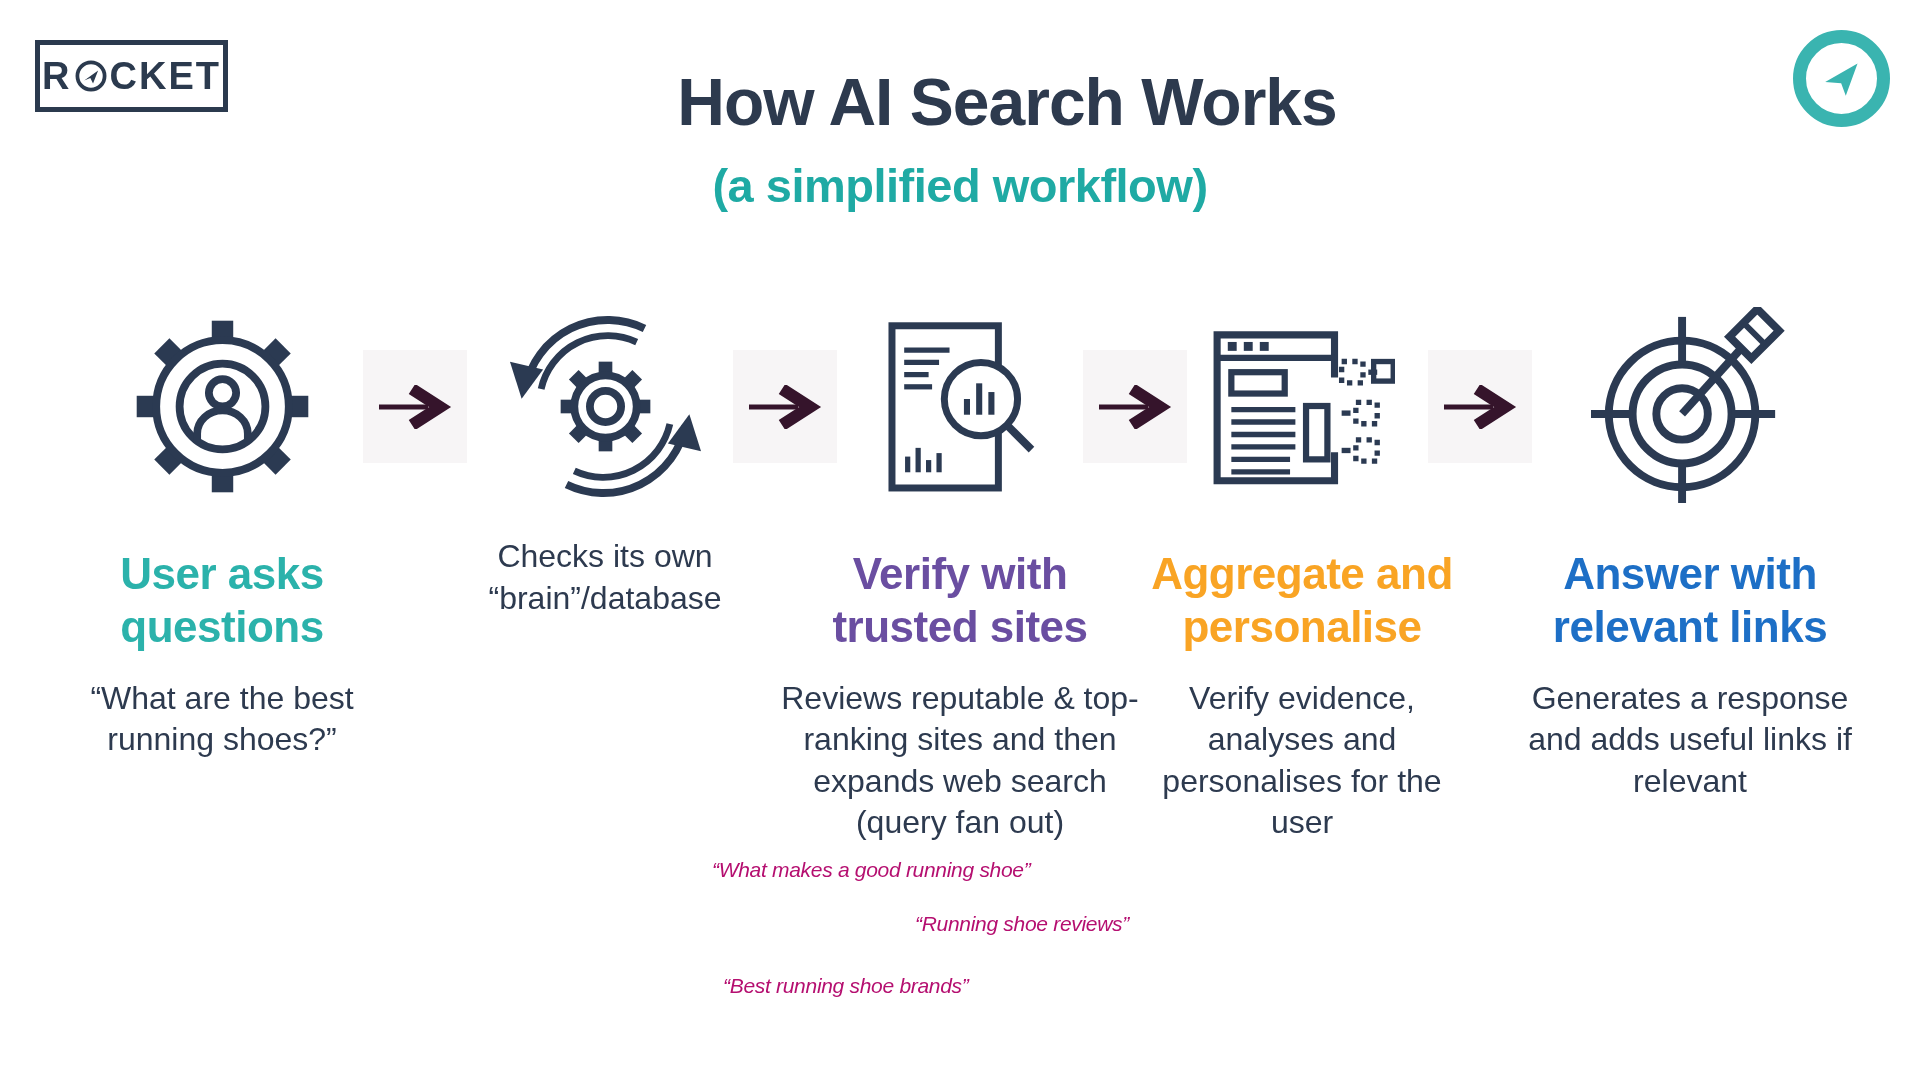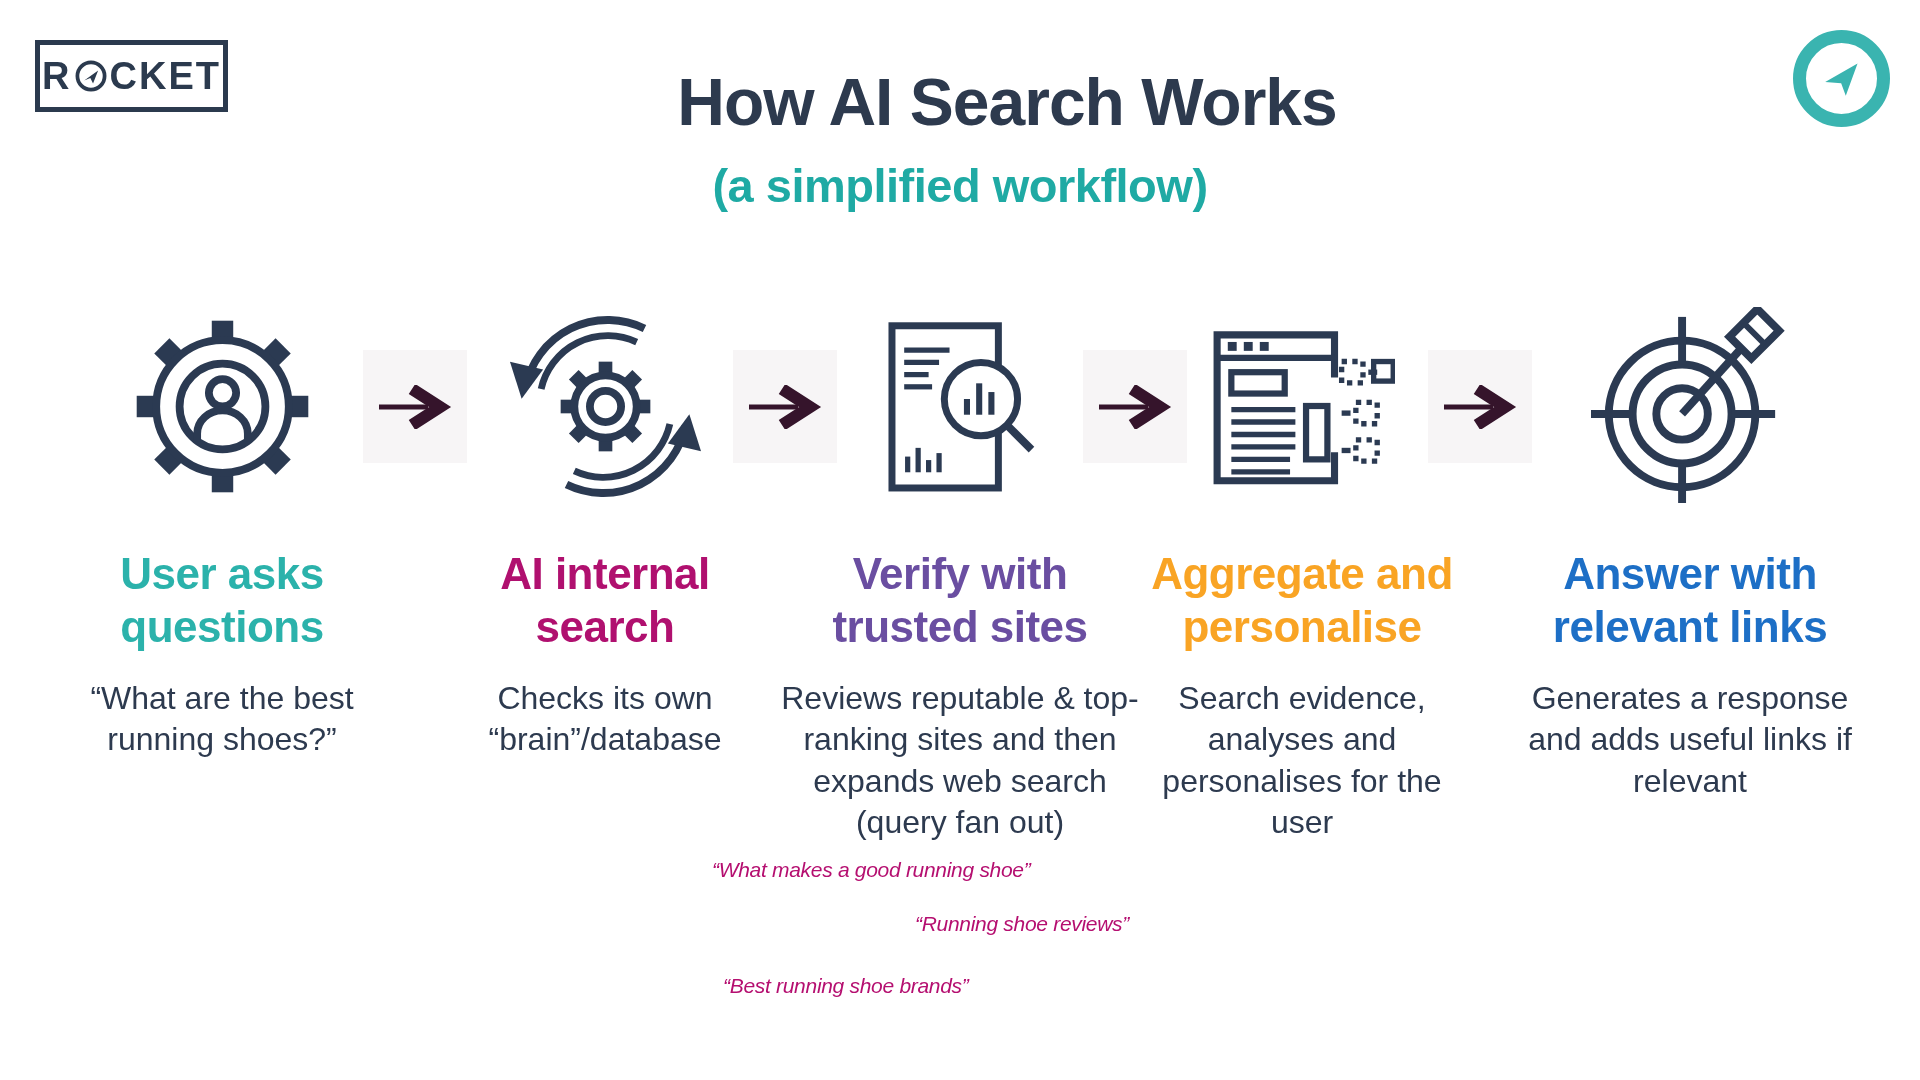--- a/index.html
+++ b/index.html
@@ -129,22 +129,20 @@
         <circle cx="50" cy="50" r="8" stroke-width="4"></circle>
         <path d="M70 10 A43 43 0 0 0 9 40" stroke-width="4"></path>
         <path d="M66 17 A35 35 0 0 0 17 41" stroke-width="3.5"></path>
         <path d="M30 90 A43 43 0 0 0 91 60" stroke-width="4"></path>
         <path d="M34 83 A35 35 0 0 0 83 59" stroke-width="3.5"></path>
       </g>
       <polygon points="1,27 18,31 7,46" fill="#2b3a52"></polygon>
       <polygon points="99,73 82,69 93,54" fill="#2b3a52"></polygon>
     </svg>
   </div>
-  <div class="step-title" style="color: rgb(176, 16, 111);">AI internal
-search</div>
   <div class="step-desc">Checks its own
 “brain”/database</div>
 </div>
 
 <div class="step" style="left:960px">
   <div class="icon-box">
     <svg width="150" height="176" viewBox="0 0 86 100">
       <g stroke="#2b3a52" fill="none">
         <rect x="4" y="4" width="61" height="93" stroke-width="4"></rect>
         <g stroke-width="3">
@@ -203,21 +201,21 @@
       </g>
       <g fill="#2b3a52">
         <rect x="10" y="14" width="5" height="5"></rect>
         <rect x="19" y="14" width="5" height="5"></rect>
         <rect x="28" y="14" width="5" height="5"></rect>
       </g>
     </svg>
   </div>
   <div class="step-title" style="color: rgb(249, 164, 36);">Aggregate and
 personalise</div>
-  <div class="step-desc">Search evidence,
+  <div class="step-desc">Verify evidence,
 analyses and
 personalises for the
 user</div>
 </div>
 
 <div class="step" style="left:1690px">
   <div class="icon-box">
     <svg width="198" height="198" viewBox="0 0 100 100">
       <g stroke="#2b3a52" fill="none" stroke-width="4">
         <circle cx="46" cy="54" r="37"></circle>

